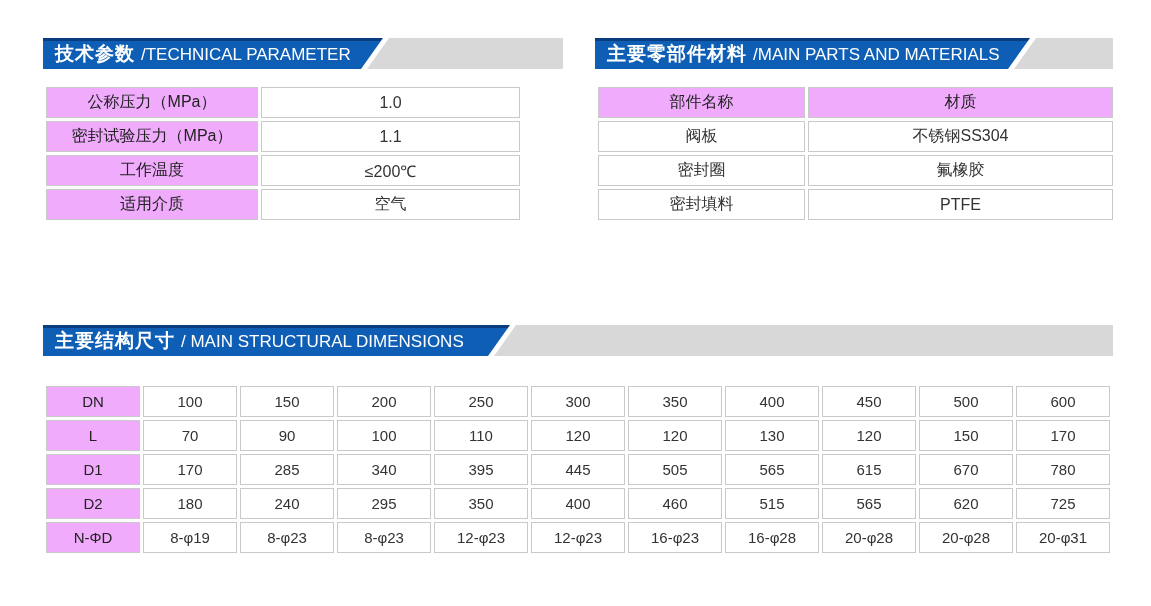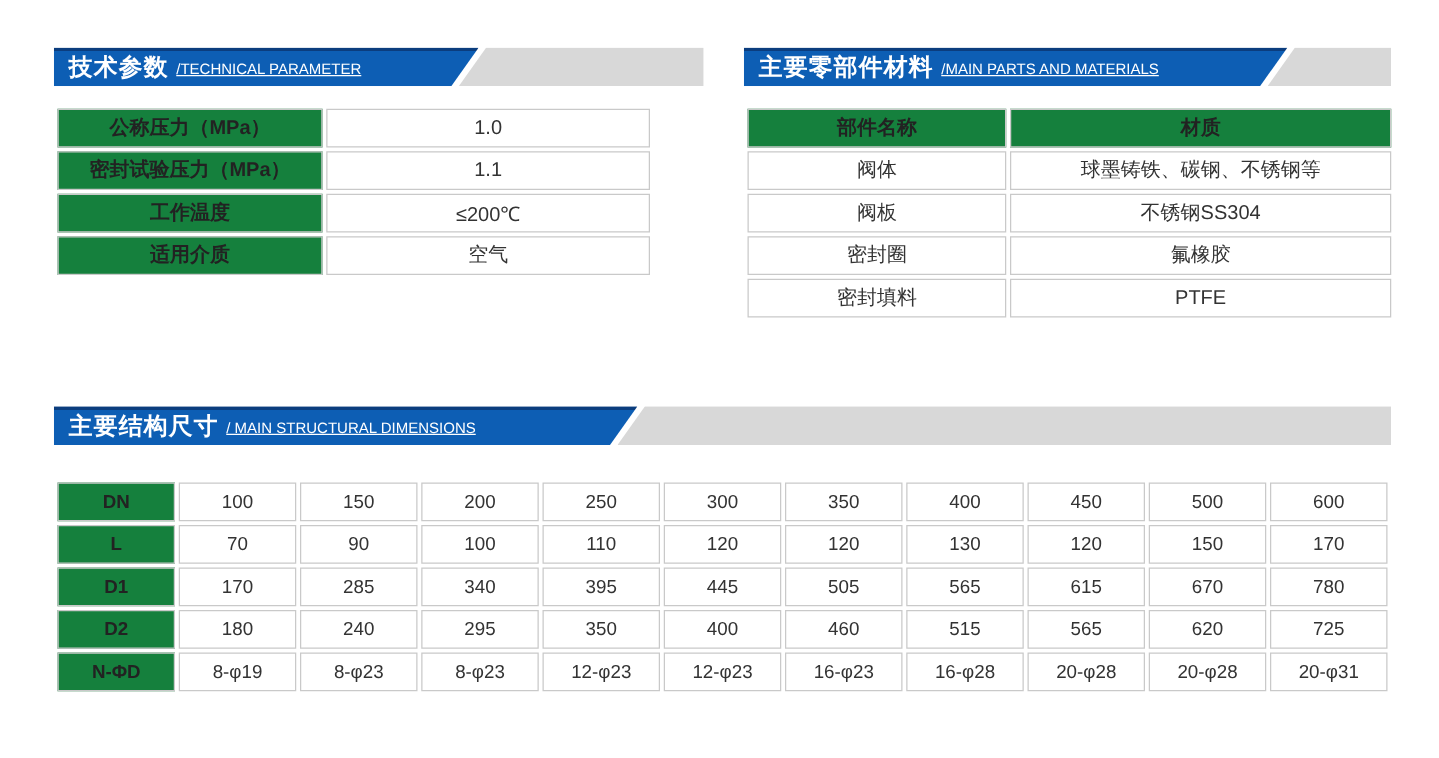--- a/index.html
+++ b/index.html
@@ -14,32 +14,32 @@
     clip-path: polygon(22px 0, 100% 0, 100% 100%, 0 100%);
   }
   .section-header .bar-gray.flat { clip-path:none; }
   .section-header .bar-blue {
     position:absolute; left:0; top:0; bottom:0;
     background: linear-gradient(to bottom, #0b3d7e 0 3px, #0d5eb4 3px);
     clip-path: polygon(0 0, 100% 0, calc(100% - 22px) 100%, 0 100%);
     display:flex; align-items:center; padding:0 34px 0 12px; color:#fff; white-space:nowrap;
   }
   .title-zh { font-size:19px; font-weight:bold; letter-spacing:1px; }
-  .title-en { font-size:12px; margin-left:6px; padding-top:2px;text-decoration:underline; }
+  .title-en { font-size:17px; margin-left:6px; padding-top:2px; }
 
   table.spec {
     position:absolute; border-collapse:separate; border-spacing:3px;
     table-layout:fixed; background:#fff;
   }
   table.spec td, table.spec th {
     border:1px solid #c9c9c9; text-align:center; vertical-align:middle;
     height:31px; font-size:16px; padding:0 4px; overflow:hidden;
   }
   table.spec th, table.spec td.label-cell {
-    background:#15803d; font-weight:bold; color:#222;
+    background:#f0abfc; font-weight:normal; color:#222;
   }
   table.spec td.value-cell { background:#ffffff; font-weight:normal; color:#333; }
   #dim-table td, #dim-table th { font-size:15px; }
 </style>
 </head>
 <body>
 
 <div class="section-header" style="left:43px; top:38px; width:520px;">
   <div class="bar-gray" style="left:324px;"></div>
   <div class="bar-blue" style="width:340px;">
@@ -86,24 +86,20 @@
       <col style="width:207px">
       <col style="width:305px">
     </colgroup>
   <thead>
     <tr>
       <th>部件名称</th>
       <th>材质</th>
     </tr>
   </thead>
   <tbody>
-      <tr>
-        <td class="value-cell">阀体</td>
-        <td class="value-cell">球墨铸铁、碳钢、不锈钢等</td>
-      </tr>
       <tr>
         <td class="value-cell">阀板</td>
         <td class="value-cell">不锈钢SS304</td>
       </tr>
       <tr>
         <td class="value-cell">密封圈</td>
         <td class="value-cell">氟橡胶</td>
       </tr>
       <tr>
         <td class="value-cell">密封填料</td>

